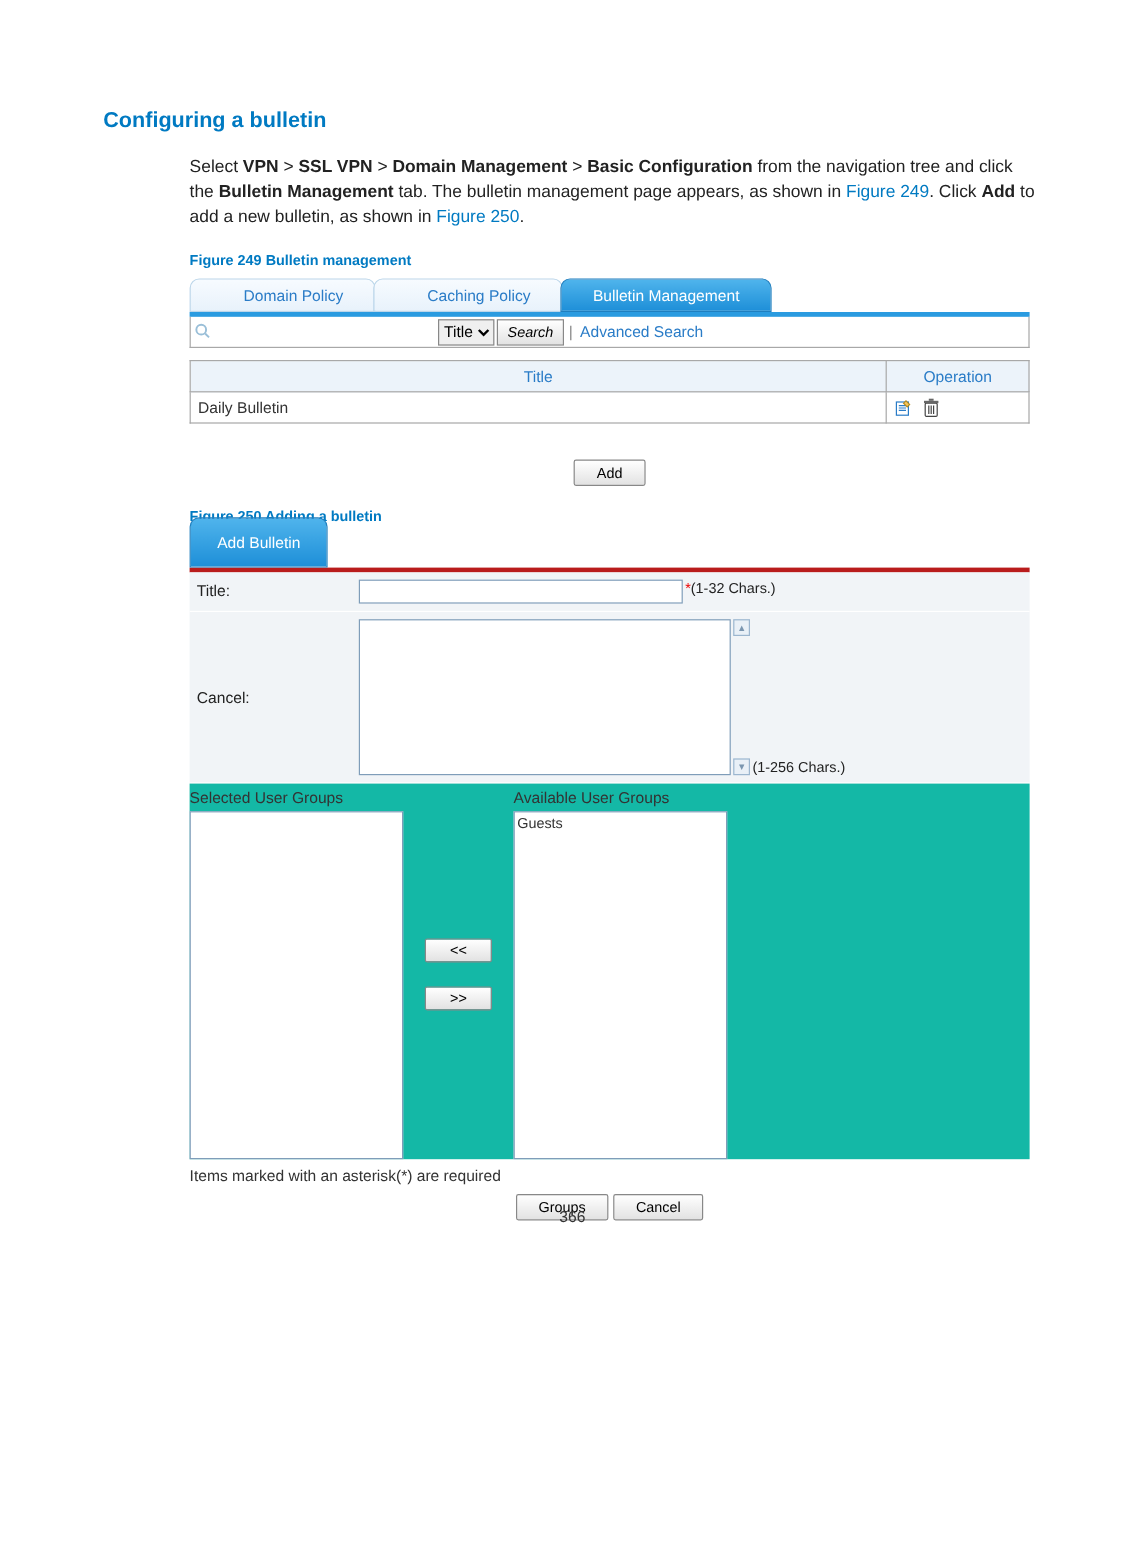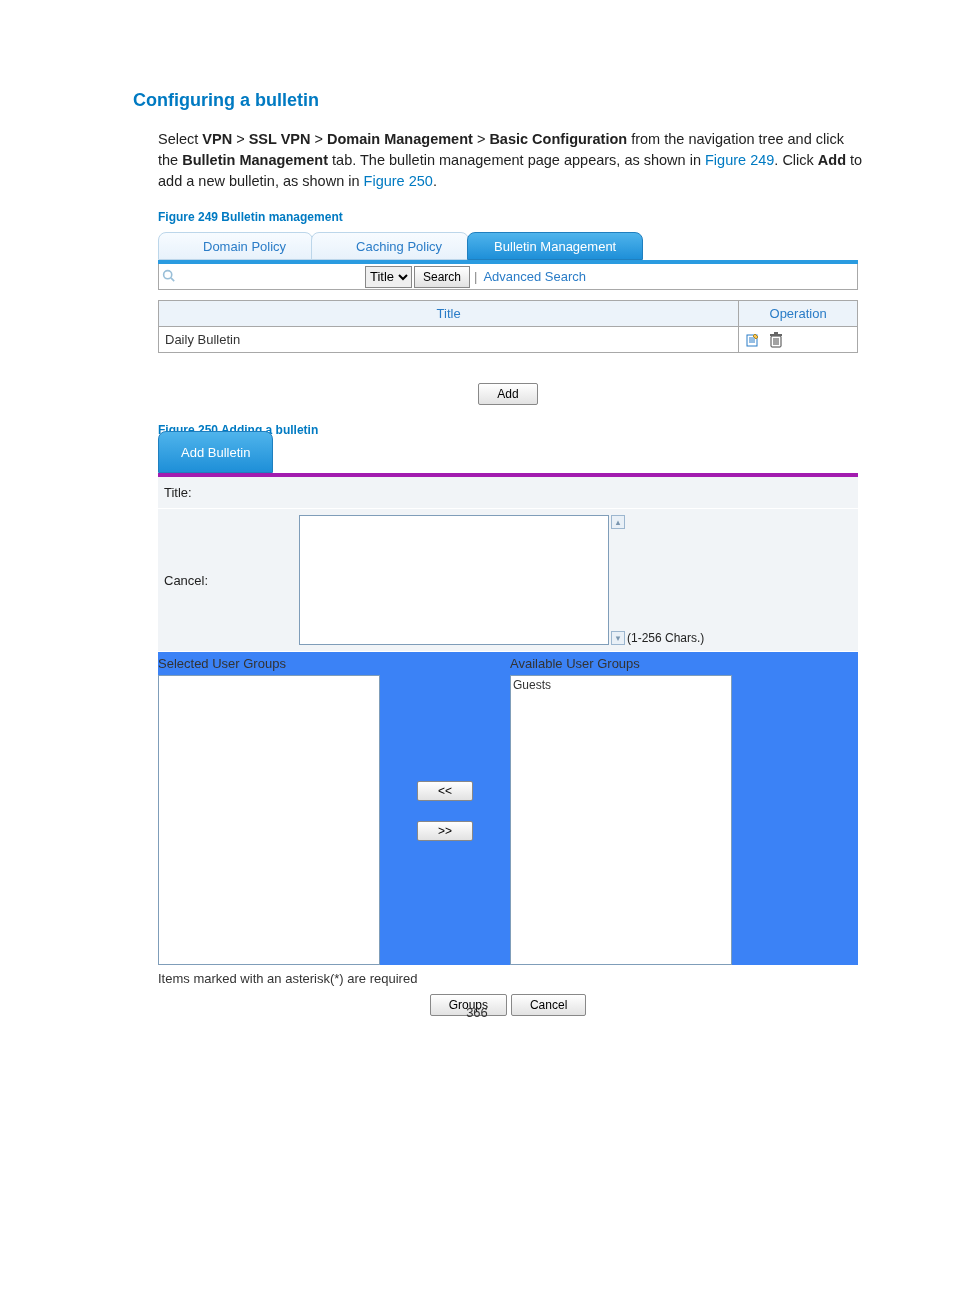--- a/index.html
+++ b/index.html
@@ -11,21 +11,20 @@
     width: 954px;
     margin: 0 auto;
     padding: 90px 86px 40px 86px;
     position: relative;
   }
   .h2 {
     color: #007ac2;
     font-weight: bold;
     font-size: 18px;
     margin-bottom: 18px;
-    margin-left: 47px;
   }
   .body-text {
     margin-left: 72px;
     font-size: 14.5px;
     line-height: 1.45;
     color: #222;
   }
   .body-text b { font-weight: bold; }
   .figlink { color: #007ac2; text-decoration: none; cursor: pointer; }
   .figure-caption {
@@ -92,20 +91,21 @@
     border: 1px solid #888;
     margin-left: 4px;
   }
   .searchbtn {
     height: 22px;
     font-size: 12px;
     padding: 0 8px;
     border: 1px solid #888;
     background: linear-gradient(#fff,#e2e2e2);
     margin-left: 2px;
+    font-style: italic;
   }
   .adv { color: #2a7cc7; margin-left: 6px; }
   table.bulletin {
     width: 100%;
     border-collapse: collapse;
     margin-top: 10px;
     font-size: 13px;
   }
   table.bulletin th {
     background: #ecf3fa;
@@ -134,21 +134,21 @@
   .tabs250 { display: flex; align-items: flex-end; height: 30px; margin-top: 6px;}
   .tab250 {
     height: 42px;
     background: linear-gradient(#4fb4ec,#1e8fd8);
     border: 1px solid #1f7fbf;
     color: #fff;
     font-size: 13px;
     display: flex; align-items: center; padding: 0 22px;
     border-top-left-radius: 8px; border-top-right-radius: 8px; text-align: center;
   }
-  .formarea { border-top: 4px solid #a21caf; }
+  .formarea { border-top: 4px solid #b91c1c; }
   .formrow {
     display: flex;
     border-bottom: 1px solid #fff;
     background: #f1f4f7;
     font-size: 13px;
   }
   .formlabel {
     width: 135px;
     padding: 8px 6px;
     color: #222;
@@ -167,24 +167,24 @@
     border: 1px solid #7f9db9;
     font-size: 12px;
     resize: none;
   }
   .scrollimit { display:flex; flex-direction:column; justify-content:space-between; height:130px; margin-left:2px;}
   .sarrow {
     width:14px;height:14px;border:1px solid #9cb6cf;
     background:#e9f0f7;display:flex;align-items:center;justify-content:center;
     font-size:9px;color:#7b96b0;
   }
-  .groupsrow { display:flex; background:#3b82f6; padding-top:4px; font-size:13px;gap:19px; }
+  .groupsrow { display:flex; background:#14b8a6; padding-top:4px; font-size:13px; }
   .grouplabel { margin-bottom:4px; }
   .listbox {
-    width: 222px; height: 290px;
+    width: 178px; height: 290px;
     border: 1px solid #7f9db9;
     font-size: 12px;
     padding: 2px;
     overflow: auto;
     background:#fff;
   }
   .movebtns { display:flex; flex-direction:column; justify-content:center; gap:20px; padding: 0 18px; align-items:center;}
   .movebtn {
     width: 56px;
     font-size: 12px;
@@ -276,20 +276,24 @@
 
 <div class="figure-caption">Figure 250 Adding a bulletin</div>
 
 <div class="figure-box">
   <div class="tabs250">
     <div class="tab250">Add Bulletin</div>
   </div>
   <div class="formarea">
     <div class="formrow">
       <div class="formlabel">Title:</div>
+      <div class="formfield">
+        <input class="tinput" style="">
+        <span class="hint"><span class="req">*</span><span>(1-32 Chars.)</span></span>
+      </div>
     </div>
     <div class="formrow" style="align-items:center">
       <div class="formlabel">Cancel:</div>
       <div class="formfield">
         <textarea class="tarea" style=""></textarea>
         <div class="scrollimit">
           <div class="sarrow">▴</div>
           <div class="sarrow">▾</div>
         </div>
         <span class="hint" style="align-self:flex-end">(1-256 Chars.)</span>

